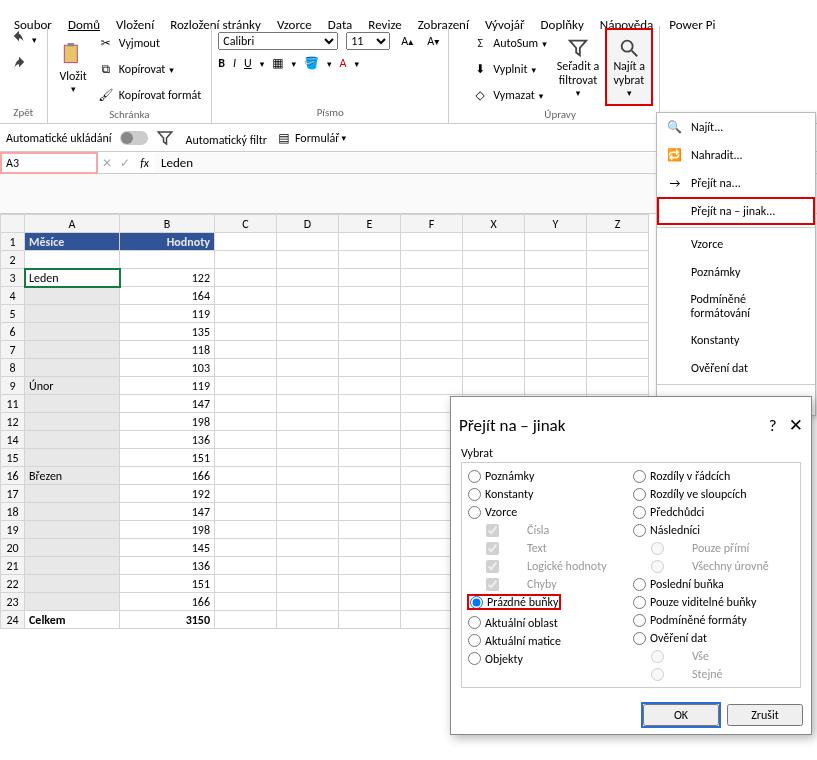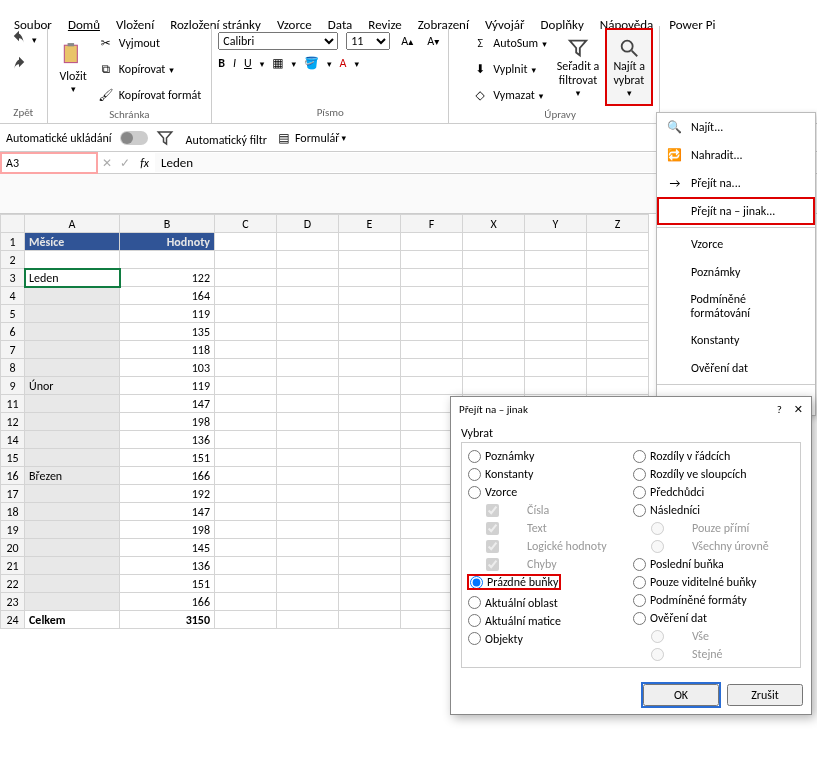--- a/index.html
+++ b/index.html
@@ -46,21 +46,21 @@
   td.right { text-align: right; padding-right: 4px; }
   td.left { text-align: left; padding-left: 4px; }
   
   .dropdown { position: absolute; top: 112px; left: 656px; width: 160px; background: #fff; border: 1px solid #bbb; box-shadow: 2px 2px 6px rgba(0,0,0,.2); z-index: 20; }
   .dd-item { display: flex; align-items: center; gap: 8px; padding: 6px 10px; font-size: 12px; }
   .dd-item.hl { outline: 2px solid #d00; outline-offset: -2px; }
   .dd-ico { width: 16px; height: 16px; display:inline-flex; align-items:center; justify-content:center; }
   .dd-sep { border-top: 1px solid #ccc; margin: 2px 0; }
   
   .dialog { position: absolute; top: 396px; left: 450px; width: 362px; background: #fff; border: 1px solid #888; box-shadow: 3px 3px 10px rgba(0,0,0,.3); z-index: 30; }
-  .dlg-title { display: flex; justify-content: space-between; align-items: center; padding: 6px 8px; font-size: 11px; }
+  .dlg-title { display: flex; justify-content: space-between; align-items: center; padding: 6px 8px; font-size: 17px; margin-top: 12px; }
   .dlg-title .right { display: flex; gap: 12px; }
   .dlg-body { padding: 4px 10px 8px 10px; font-size: 12px; }
   .fieldset-label { font-size: 12px; margin-bottom: 2px; }
   .grp-box { border: 1px solid #ccc; padding: 6px; display: flex; gap: 4px; }
   .col { flex:1; display:flex; flex-direction:column; gap:4px; }
   .opt { display:flex; align-items:center; gap:4px; font-size:12px; }
   .opt.indent { padding-left: 18px; }
   .opt input { margin:0; }
   .opt.hl { outline: 2px solid #d00; outline-offset: -1px; padding: 0 2px; display:inline-flex; }
   .opt.dis { color: #999; gap: 28px; }

